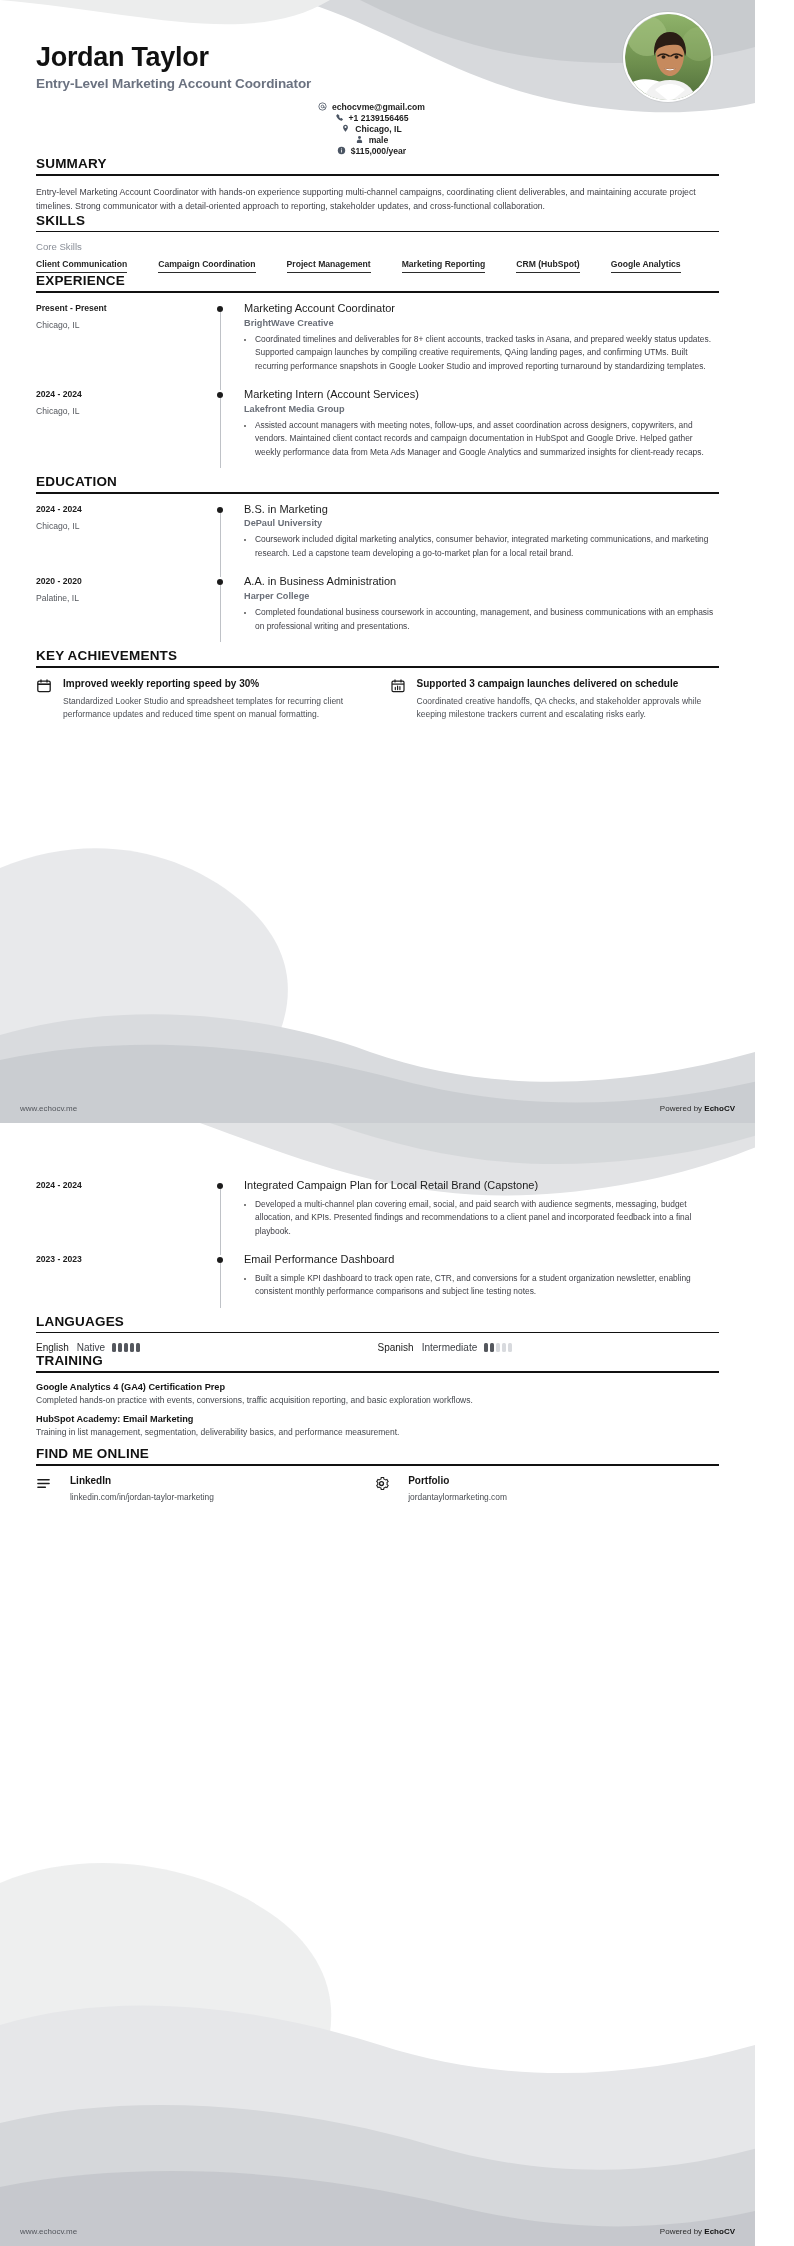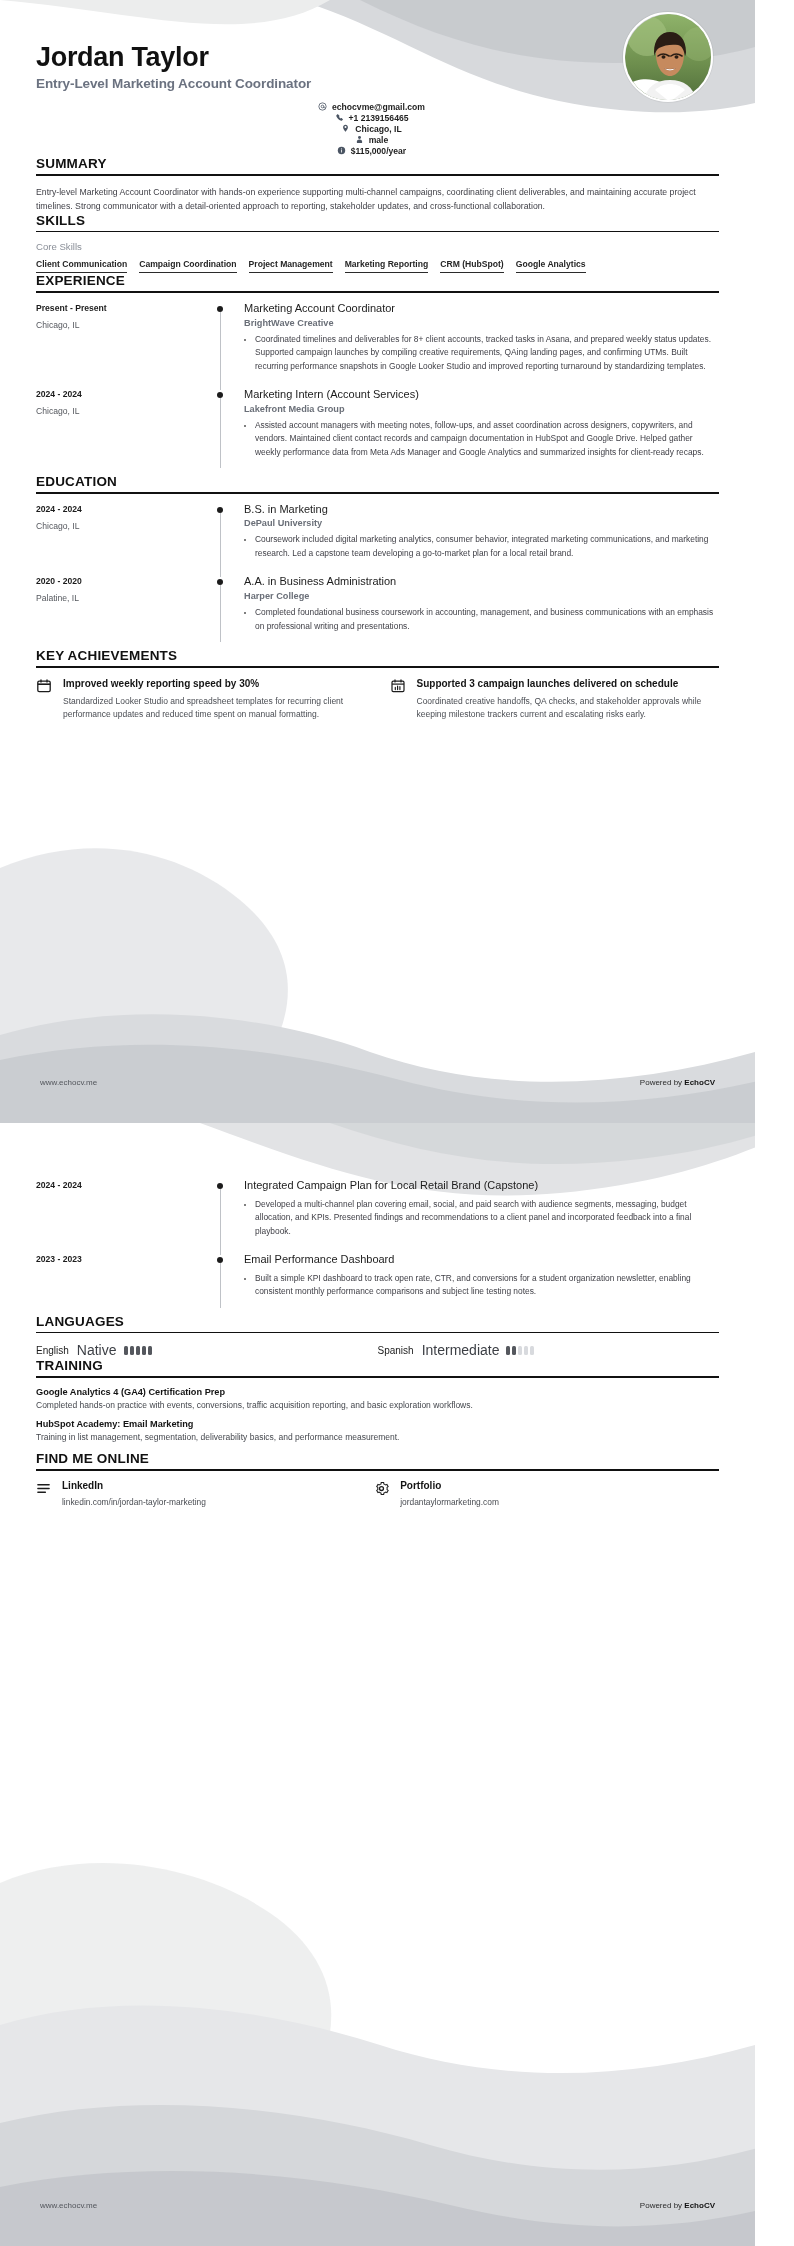--- a/index.html
+++ b/index.html
@@ -102,21 +102,21 @@
 
   
   .skills-group-label {
     font-size: 9.6px;
     color: #8a8f98;
     margin-bottom: 7px;
   }
   .skills-list {
     display: flex;
     flex-wrap: wrap;
-    gap: 8px 12px;
+    gap: 8px 31px;
   }
   .skill-chip {
     font-size: 8.6px;
     font-weight: bold;
     color: #262626;
     border-bottom: 1px solid #2b2b2b;
     padding-bottom: 3px;
     white-space: nowrap;
   }
 
@@ -201,21 +201,21 @@
     font-size: 8.5px;
     color: #4a4d53;
     line-height: 1.62;
     margin-top: 5px;
   }
 
   
   .lang-grid { display: flex; gap: 0; }
   .lang { display: flex; align-items: center; flex: 0 0 50%; }
   .lang-name { font-size: 10px; color: #1c1c1c; margin-right: 8px; }
-  .lang-level { font-size: 14px; color: #3c3f45; margin-right: 7px; }
+  .lang-level { font-size: 10px; color: #3c3f45; margin-right: 7px; }
   .lang-dots { display: flex; gap: 2px; }
   .lang-dots i {
     display: block;
     width: 4px; height: 9px;
     border-radius: 1.5px;
     background: #d8dade;
   }
   .lang-dots i.on { background: #55585e; }
 
   
@@ -227,32 +227,32 @@
   }
   .train-desc {
     font-size: 8.5px;
     color: #45484e;
     margin-top: 2px;
     line-height: 1.55;
   }
 
   
   .links-grid { display: flex; gap: 24px; }
-  .link-col { flex: 0 0 46%; display: flex; gap: 10px; }
+  .link-col { flex: 0 0 46%; display: flex; gap: 18px; }
   .link-icon { flex: 0 0 16px; width: 16px; height: 16px; color: #1c1c1c; margin-top: 1px; }
   .link-icon svg { width: 15px; height: 15px; display: block; }
   .link-label { font-size: 10px; font-weight: bold; color: #141414; }
   .link-url { font-size: 8.4px; color: #4a4d53; margin-top: 5px; line-height: 1.45; max-width: 150px; }
 
   
   .footer {
     position: absolute;
     left: 0; right: 0;
-    bottom: 36px;
-    padding: 0 40px;
+    bottom: 10px;
+    padding: 0 20px;
     display: flex;
     justify-content: space-between;
     align-items: center;
     z-index: 3;
     text-align: center;
   }
   .footer-left { font-size: 8px; color: #53565c; }
   .footer-right { font-size: 8px; color: #2b2b2b; }
   .footer-right b { font-weight: bold; color: #111; }
 </style>

